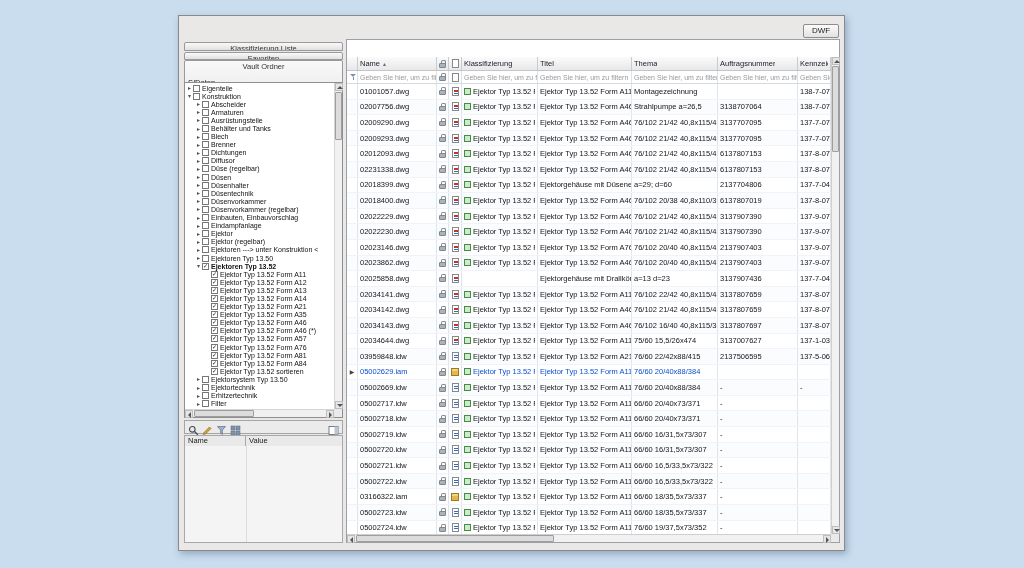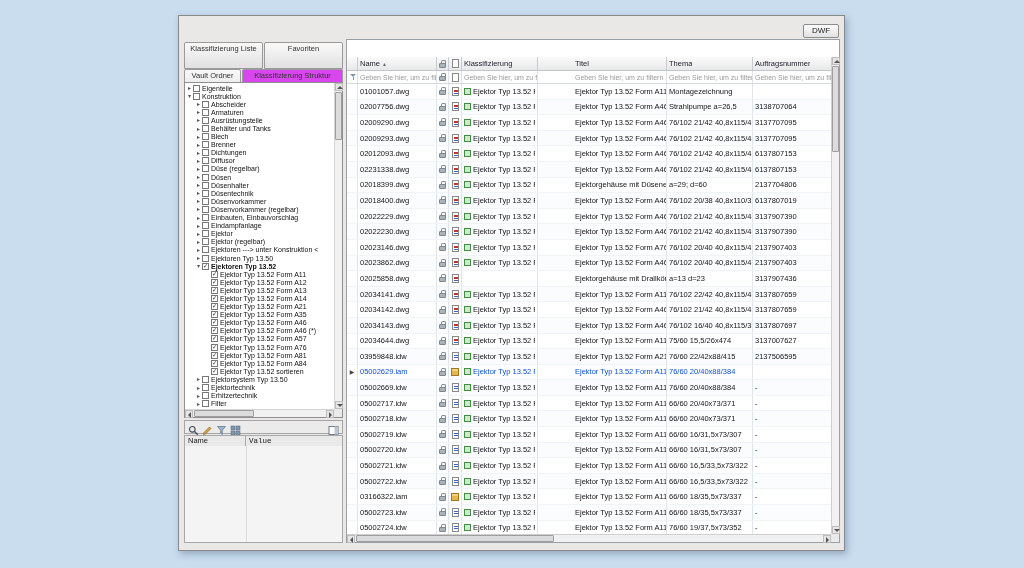--- a/index.html
+++ b/index.html
@@ -9,21 +9,21 @@
   .window { position:absolute; left:178px; top:15px; width:667px; height:536px;
             background:#e9e8e6; border:1px solid #898989;
             box-shadow:2px 3px 7px rgba(50,70,100,.35); }
 
   .dwf-btn { position:absolute; top:8px; right:5px; width:36px; height:14px;
              background:linear-gradient(#fbfbfb,#e2e2e2); border:1px solid #8d8d8d;
              border-radius:2px; font-size:8px; line-height:12px; text-align:center; color:#222; }
 
   
   .left-panel { position:absolute; left:5px; top:26px; width:159px; height:501px; }
-  .tab-row { display:flex; height:27px; gap:1px; }
+  .tab-row { display:flex; height:18px; gap:1px;flex-direction:column; }
   .tab { flex:1; background:linear-gradient(#f9f9f9,#e1e1e1); border:1px solid #9a9a9a;
          border-radius:2px 2px 0 0; font-size:7.5px; line-height:11px; text-align:center;
          color:#333; white-space:nowrap; overflow:hidden; }
   .tab.small { flex:0 0 57px; }
   .tab.active { background:#d946ef; border-bottom-color:#f7f7f7; }
   .path-bar { height:12px; background:#f0efee; border:1px solid #a8a8a8; border-top:none;
               font-size:7.5px; line-height:10px; padding-left:3px; color:#222; }
 
   .tree-box { position:absolute; top:40px; left:0; width:159px; height:336px;
               background:#fff; border:1px solid #8f8f8f; }
@@ -38,21 +38,21 @@
   .lp-toolbar { position:absolute; top:378px; left:0; width:159px; height:14px;
                 background:#ebebeb; border:1px solid #a5a5a5; display:flex;
                 align-items:center; gap:3px; padding:0 3px; }
   .tb-icon { width:11px; height:11px; display:inline-block; }
   .tb-spacer { flex:1; }
 
   .nv-header { position:absolute; top:393px; left:0; width:159px; height:12px; display:flex; }
   .nv-cell { background:#e9e9e9; border:1px solid #a8a8a8; font-size:7.5px; line-height:10px;
              padding-left:3px; color:#222; }
   .nv-cell.first { width:62px; }
-  .nv-cell.second { flex:1; margin-left:-1px;font-family:Liberation Mono, monospace; }
+  .nv-cell.second { flex:1; margin-left:-1px; }
   .prop-area { position:absolute; top:404px; left:0; width:159px; height:97px;
                background:#f4f4f4; border:1px solid #a8a8a8; border-top:none; }
   .prop-divider { position:absolute; left:61px; top:0; bottom:0; width:1px; background:#dcdcdc; }
 
   
   .grid { position:absolute; left:167px; top:23px; width:494px; height:504px;
           background:#fff; border:1px solid #98a0a8; }
   .group-band { position:absolute; top:0; left:0; right:0; height:17px; background:#ededec;
                 border-bottom:1px solid #c4c4c4; font-size:7.5px; color:#555;
                 line-height:16px; padding-left:6px; white-space:nowrap; overflow:hidden; }
@@ -71,21 +71,21 @@
   .row:nth-child(even) { background:#fbfcfe; }
   .row.selected { background:#fff; }
   .cell { display:flex; align-items:center; gap:2px; border-right:1px solid #dfe5ec;
           font-size:7.5px; color:#15151a; padding:0 2px; white-space:nowrap; overflow:hidden; }
   .cell-text { overflow:hidden; white-space:nowrap; }
   .row.selected .cell, .row.selected .cell-text { color:#0a50d0; }
   .row-arrow { font-size:6px; color:#444; }
   .center { justify-content:center; }
 
   .c0 { flex:0 0 11px; } .c1 { flex:0 0 79px; } .c2 { flex:0 0 12px; } .c3 { flex:0 0 13px; }
-  .c4 { flex:0 0 76px; } .c5 { flex:0 0 94px;margin-left:35px; } .c6 { flex:0 0 86px; } .c7 { flex:0 0 80px; }
+  .c4 { flex:0 0 76px; } .c5 { flex:0 0 94px; } .c6 { flex:0 0 86px; } .c7 { flex:0 0 80px; }
   .c8 { flex:1 1 auto; min-width:0; }
 
   
   .icon-lock { width:7px; height:5px; background:#aab2ba; border:1px solid #7e868e;
                border-radius:1px; position:relative; display:inline-block; margin-top:3px; flex:0 0 auto; }
   .icon-lock::before { content:""; position:absolute; top:-4px; left:0.5px; width:3px; height:3px;
                border:1px solid #7e868e; border-bottom:none; border-radius:2px 2px 0 0; }
   .icon-page { width:7px; height:9px; background:#fff; border:1px solid #888;
                position:relative; display:inline-block; flex:0 0 auto; }
   .icon-page.dwg::after { content:""; position:absolute; left:1px; top:2px; width:4px; height:2px; background:#c23327; }

